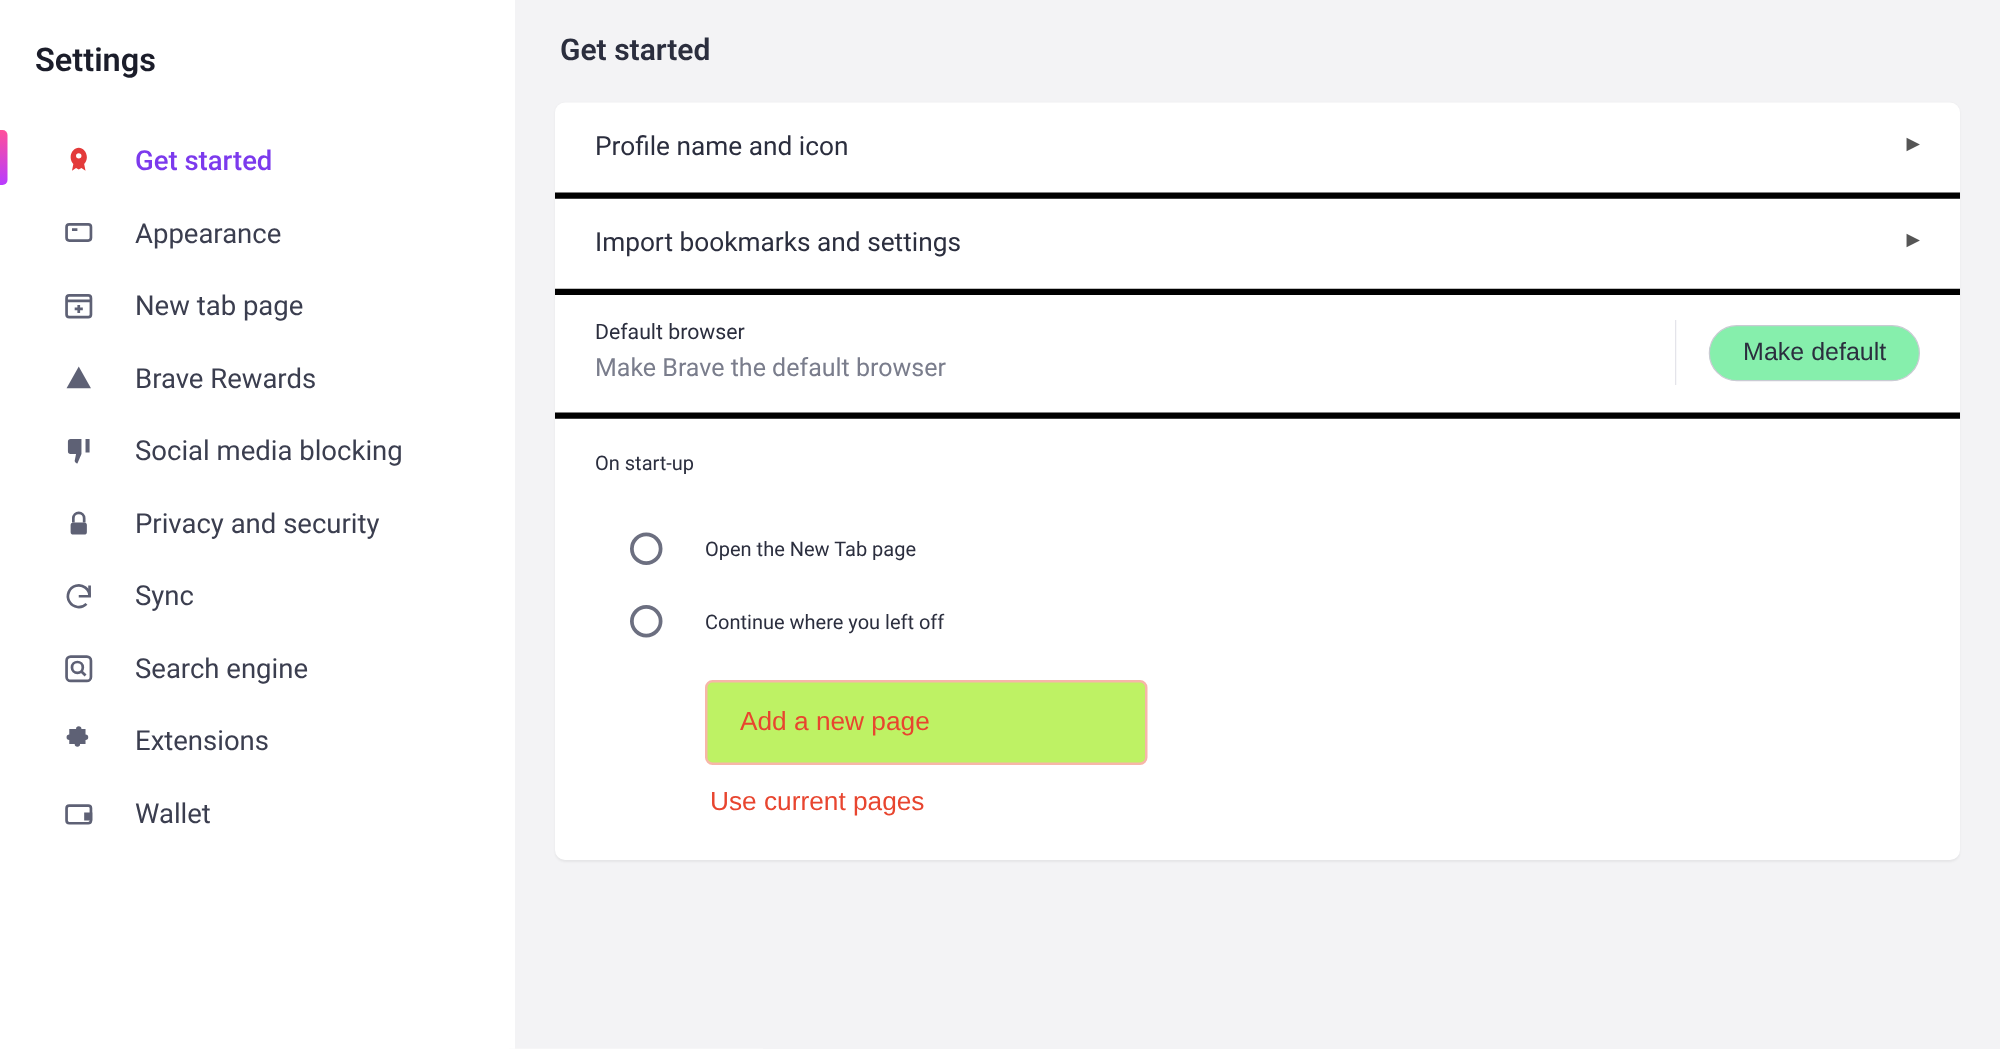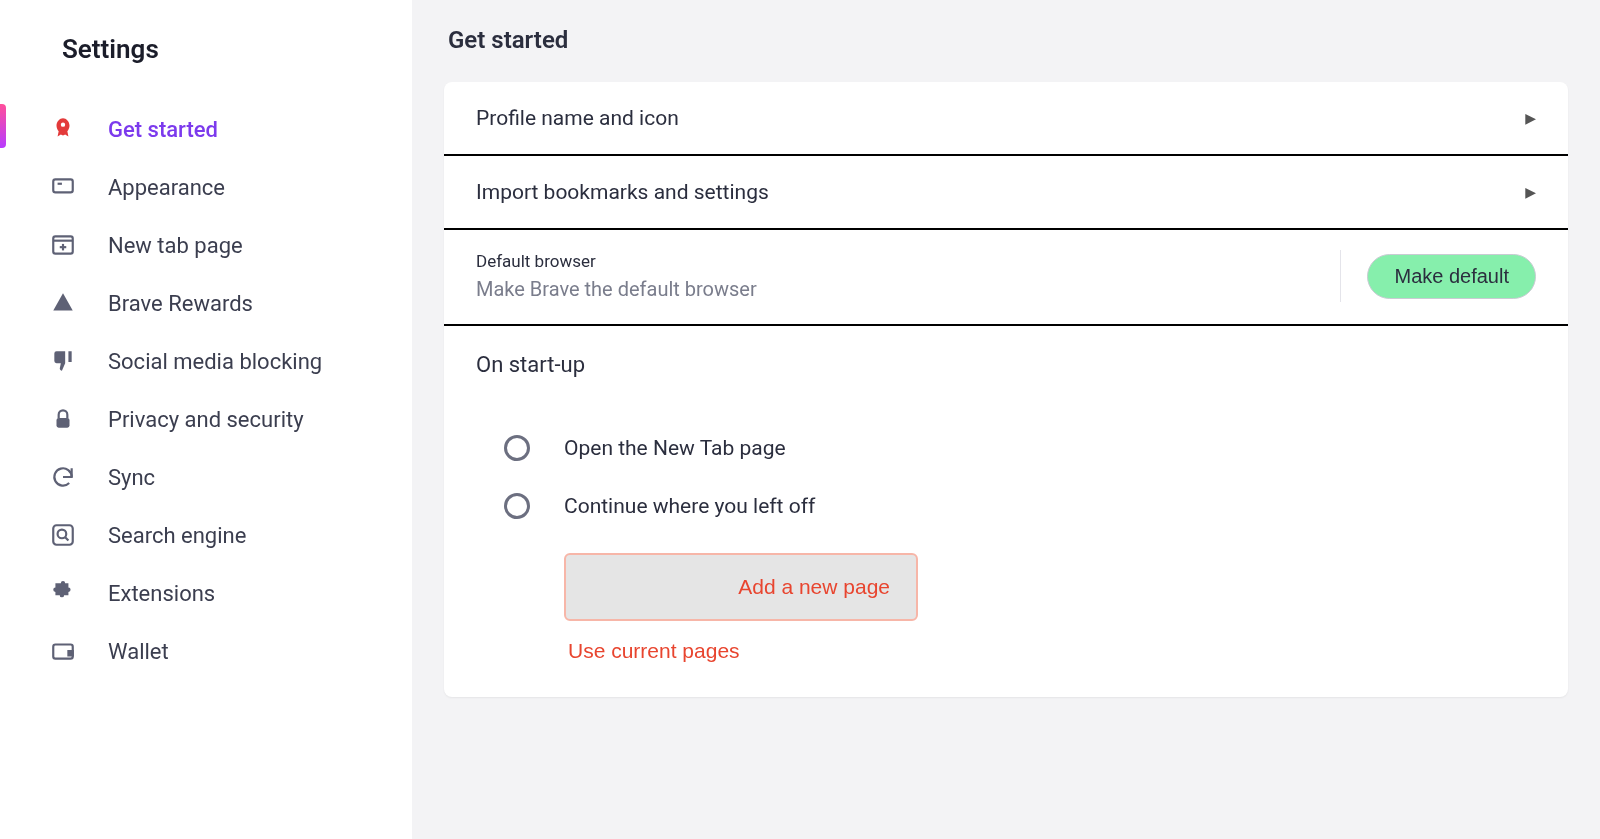--- a/index.html
+++ b/index.html
@@ -13,21 +13,21 @@
     }
     .sidebar {
       width: 412px;
       background: #fff;
       padding: 34px 0 0 0;
       position: relative;
     }
     .sidebar-title {
       font-size: 26px;
       font-weight: 600;
-      padding-left: 62px;
+      padding-left: 28px;
       margin-bottom: 36px;
       color: #1b1d2a;
     }
     .side-items { list-style: none; }
     .side-item {
       display: flex;
       align-items: center;
       padding: 16px 0 16px 50px;
       cursor: pointer;
       font-size: 22px;
@@ -65,24 +65,23 @@
       padding-left: 4px;
     }
     .card {
       background: #fff;
       border-radius: 8px;
       width: 1124px;
       box-shadow: 0 1px 2px rgba(0,0,0,.06);
     }
     .row {
       display: flex;
-      align-items: center;
       justify-content: space-between;
       padding: 24px 32px;
-      border-bottom: 2px solid #000000;
+      border-bottom: 5px solid #000000;
       font-size: 21px;
     }
     .row:last-child { border-bottom: none; }
     .row .label { color: #2b2e3e; }
     .arrow { color: #555; font-size: 14px; }
     .row-default { padding: 20px 32px 22px; }
     .row-default .texts .t1 { font-size: 17px; color: #2b2e3e; margin-bottom: 6px; }
     .row-default .texts .t2 { font-size: 20px; color: #7a7d8c; }
     .row-default .right {
       display: flex;
@@ -97,48 +96,48 @@
     .make-default-btn {
       border: 1px solid #c9cbd3;
       background: #86efac;
       border-radius: 24px;
       padding: 10px 26px;
       font-size: 20px;
       color: #2b2e3e;
       cursor: pointer;
     }
     .startup-section { padding: 26px 32px 34px; }
-    .startup-title { font-size: 22px; color: #2b2e3e; margin-bottom: 42px; }
+    .startup-title { font-size: 16px; color: #2b2e3e; margin-bottom: 30px; }
     .radio-row {
       display: flex;
       align-items: center;
       padding: 16px 0 16px 28px;
-      font-size: 21px;
+      font-size: 16px;
       color: #2b2e3e;
       cursor: pointer;
     }
     .radio {
       width: 26px; height: 26px;
       border-radius: 50%;
       border: 3px solid #6c6f80;
       margin-right: 34px;
       display: flex; align-items: center; justify-content: center;
     }
     .radio.selected { border-color: #e8452f; }
     .radio.selected::after {
       content: "";
       width: 12px; height: 12px; border-radius: 50%;
       background: #e8452f;
     }
     .sub-actions { margin-left: 88px; margin-top: 18px; }
     .add-page-btn {
       display: block;
-      text-align: right;
+      text-align: left;
       border: 2px solid #f7b6a8;
-      background: #e5e5e5;
+      background: #bef264;
       border-radius: 6px;
       padding: 20px 26px;
       width: 354px;
       color: #e8452f;
       font-size: 21px;
       cursor: pointer;
       margin-bottom: 18px;
     }
     .use-current {
       color: #e8452f;

